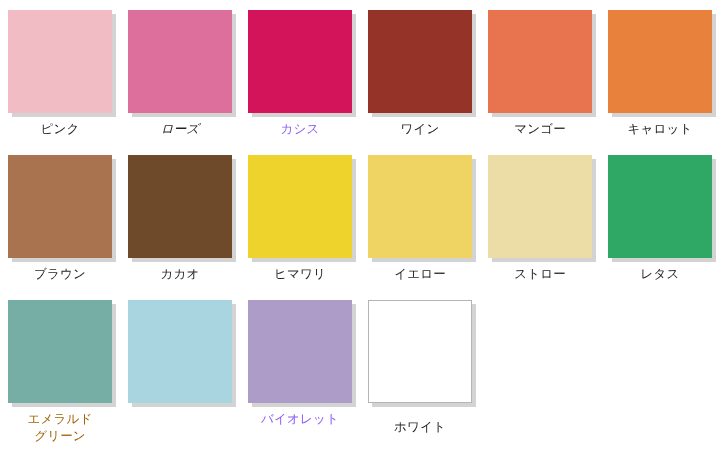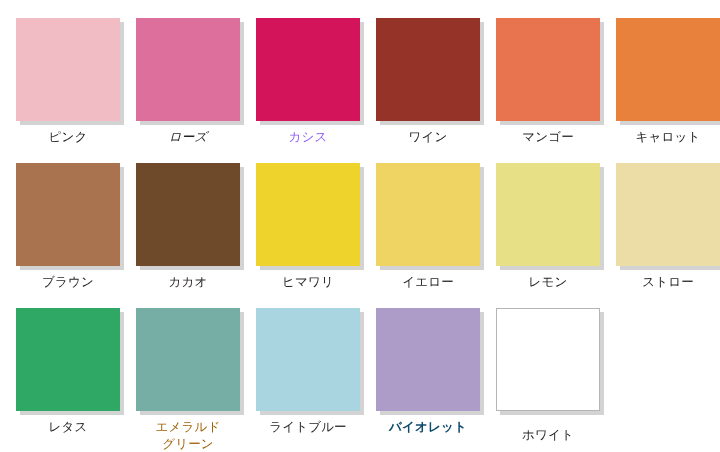--- a/index.html
+++ b/index.html
@@ -15,21 +15,21 @@
   }
 
   .palette-grid {
     width: 719px;
     height: 452px;
     display: grid;
     grid-template-columns: repeat(6, 120px);
     grid-template-rows: 145px 145px 157px;
     column-gap: 0;
     row-gap: 0;
-    padding: 8px;
+    padding: 0;
     box-sizing: border-box;
   }
 
   .swatch-cell {
     position: relative;
     display: flex;
     flex-direction: column;
     align-items: center;
   }
 
@@ -142,27 +142,20 @@
     <div class="swatch-cell">
       <div class="chip-wrap">
         <div class="chip-shadow" style="background: rgb(211, 211, 211);"></div>
         <div class="chip" title="イエロー" style="background: rgb(239, 212, 100);"></div>
       </div>
       <div class="chip-label" style="color: rgb(35, 31, 32);">イエロー</div>
     </div>
     <div class="swatch-cell">
       <div class="chip-wrap">
         <div class="chip-shadow" style="background: rgb(211, 211, 211);"></div>
-        <div class="chip" title="レモン" style="background: rgb(232, 224, 134);"></div>
-      </div>
-      <div class="chip-label" style="color: rgb(35, 31, 32);">レモン</div>
-    </div>
-    <div class="swatch-cell">
-      <div class="chip-wrap">
-        <div class="chip-shadow" style="background: rgb(211, 211, 211);"></div>
         <div class="chip" title="ストロー" style="background: rgb(236, 220, 165);"></div>
       </div>
       <div class="chip-label" style="color: rgb(35, 31, 32);">ストロー</div>
     </div>
     <div class="swatch-cell">
       <div class="chip-wrap">
         <div class="chip-shadow" style="background: rgb(211, 211, 211);"></div>
         <div class="chip" title="レタス" style="background: rgb(47, 168, 102);"></div>
       </div>
       <div class="chip-label" style="color: rgb(35, 31, 32);">レタス</div>
@@ -174,28 +167,27 @@
 グリーン" style="background: rgb(118, 173, 164);"></div>
       </div>
       <div class="chip-label" style="color: #a16207;">エメラルド
 グリーン</div>
     </div>
     <div class="swatch-cell">
       <div class="chip-wrap">
         <div class="chip-shadow" style="background: rgb(211, 211, 211);"></div>
         <div class="chip" title="ライトブルー" style="background: rgb(168, 213, 224);"></div>
       </div>
-      <div class="chip-label" style="color: rgb(35, 31, 32);">ライトブルー</div>
     </div>
     <div class="swatch-cell">
       <div class="chip-wrap">
         <div class="chip-shadow" style="background: rgb(211, 211, 211);"></div>
         <div class="chip" title="バイオレット" style="background: rgb(173, 156, 200);"></div>
       </div>
-      <div class="chip-label" style="color: #0c4a6e; font-weight: bold;">バイオレット</div>
+      <div class="chip-label" style="color: #8b5cf6;">バイオレット</div>
     </div>
     <div class="swatch-cell">
       <div class="chip-wrap">
         <div class="chip-shadow" style="background: rgb(211, 211, 211);"></div>
         <div class="chip outlined" title="ホワイト" style="background: rgb(255, 255, 255);"></div>
       </div>
       <div class="chip-label" style="color: rgb(35, 31, 32); margin-top: 16px;">ホワイト</div>
     </div>
   </div>
 

